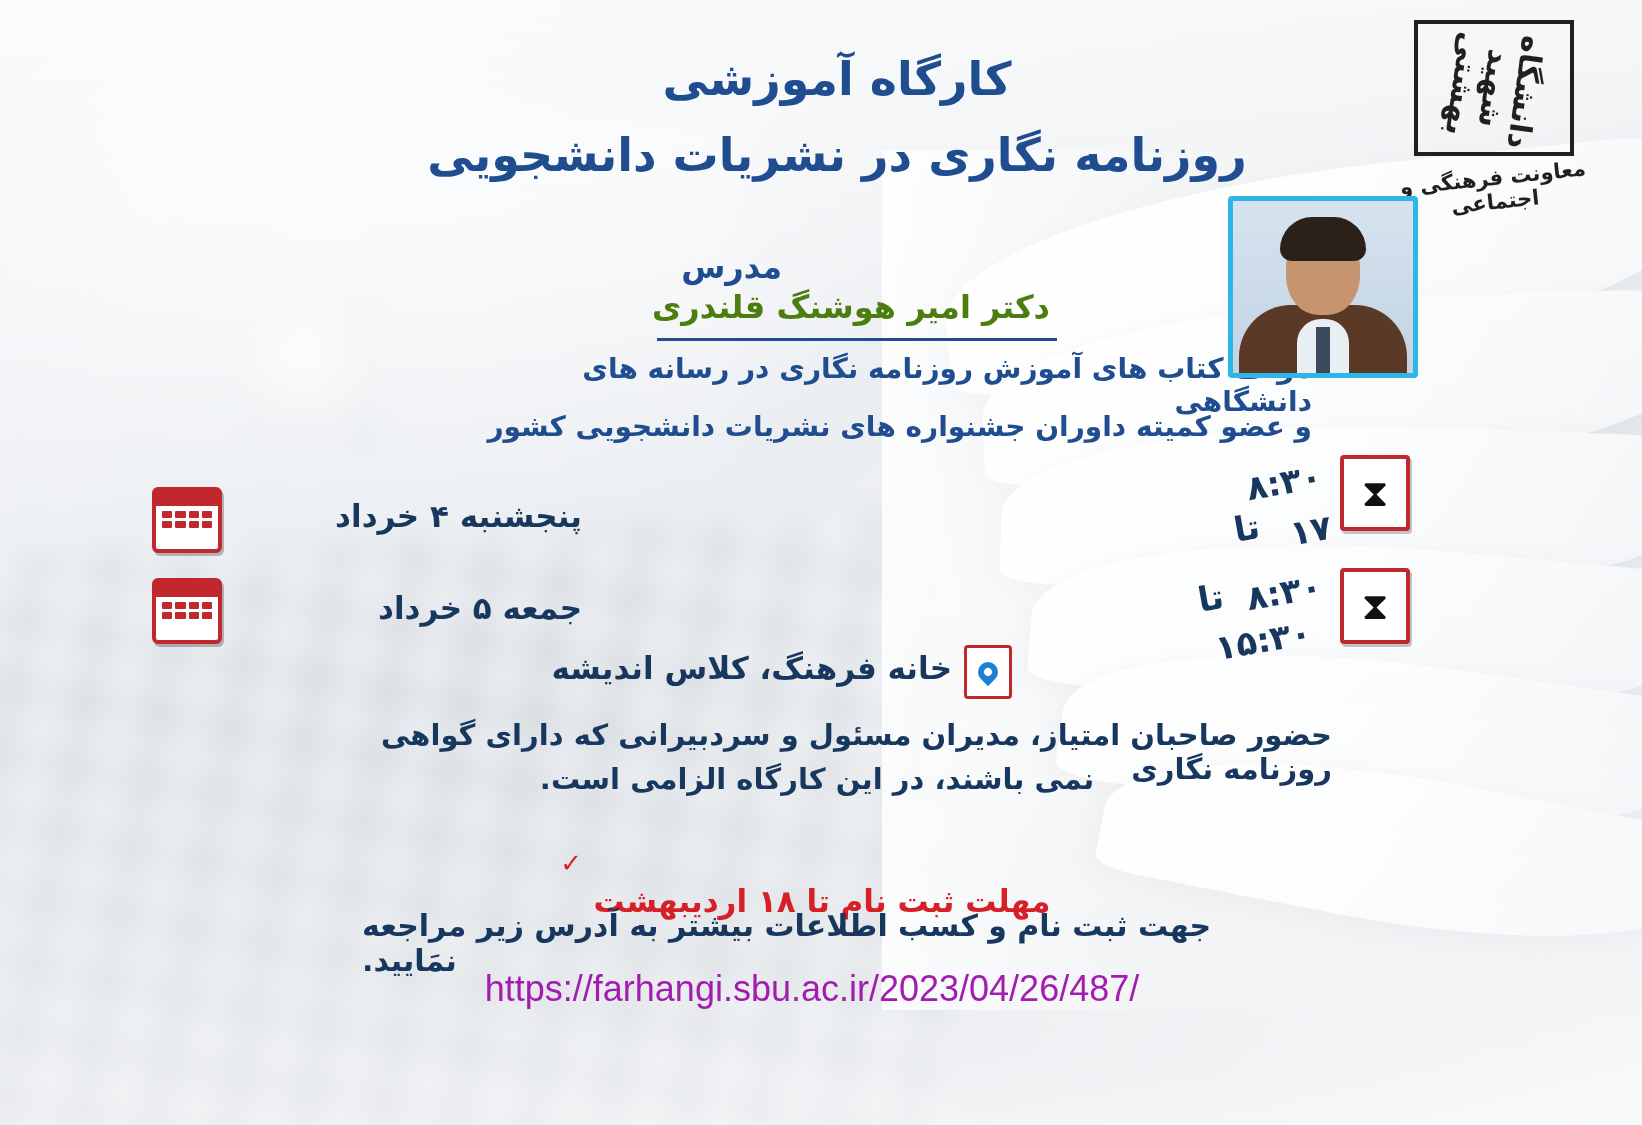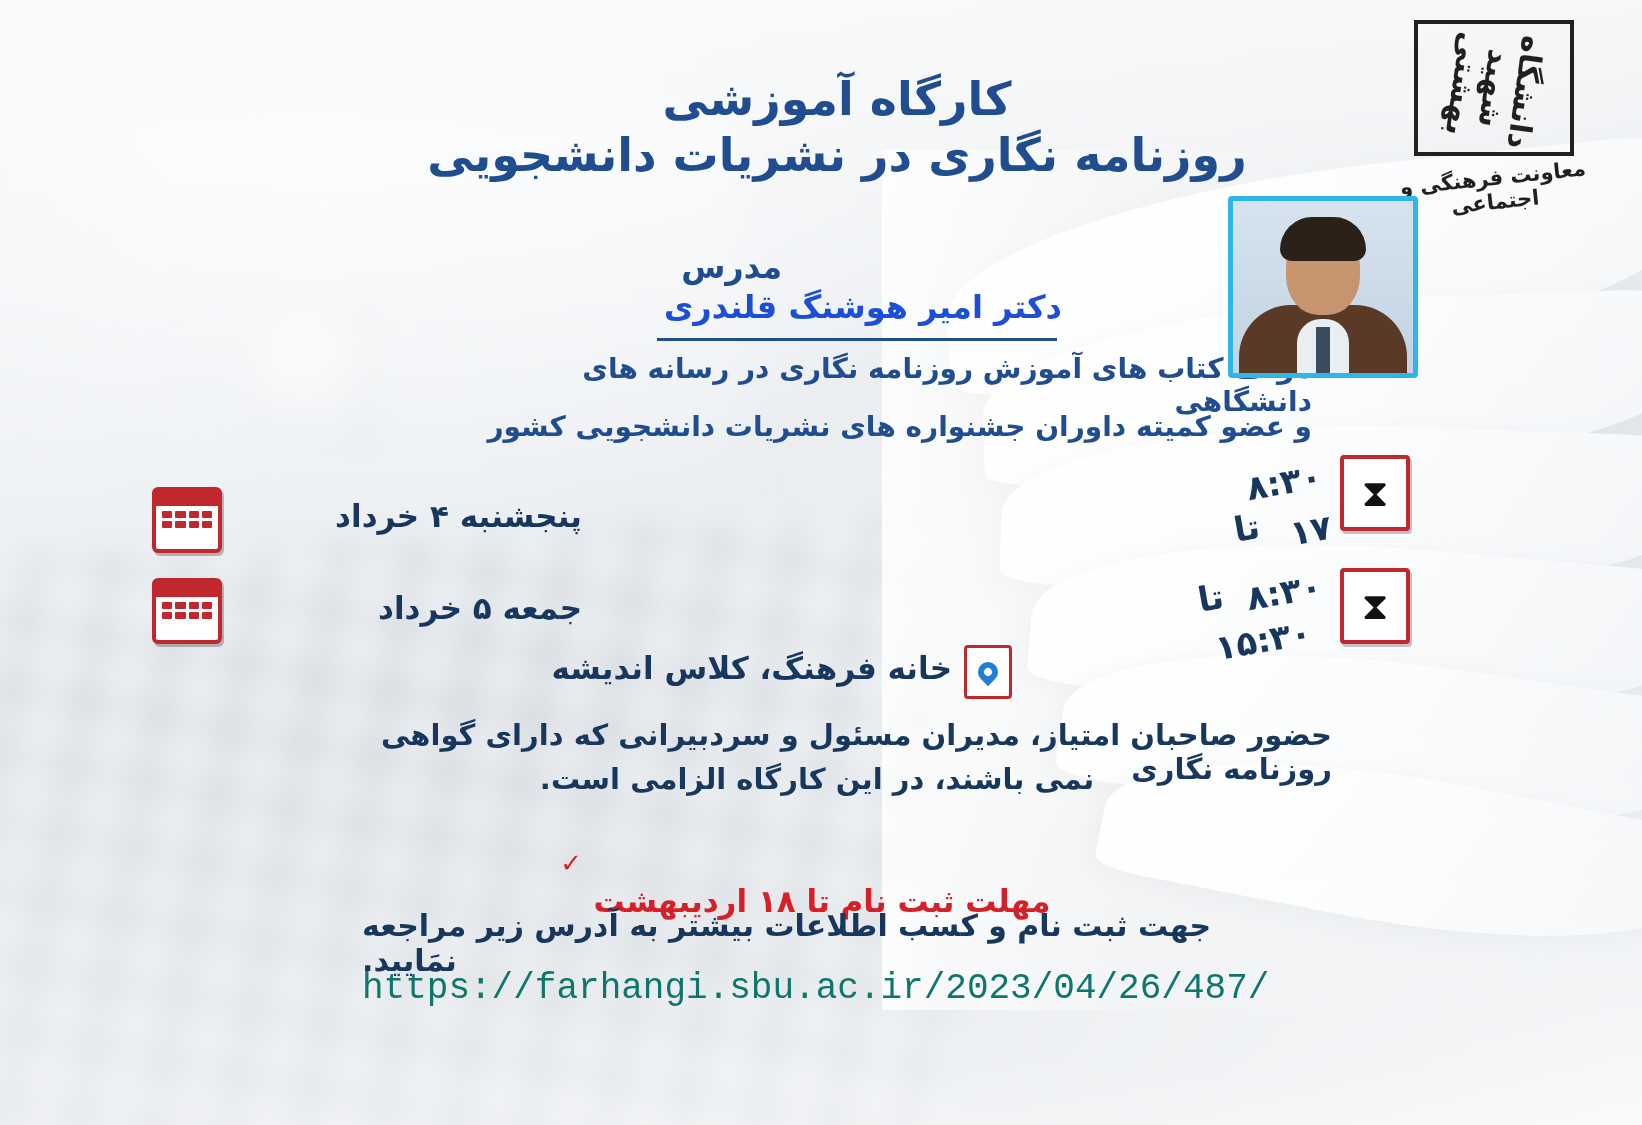--- a/index.html
+++ b/index.html
@@ -117,37 +117,36 @@
     transform: rotate(-6deg);
     letter-spacing: 0.5px;
   }
 
   
   .title-1 {
     position: absolute; top: 52px; right: 300px; width: 1010px;
     text-align: center;
     font-size: 46px; font-weight: 800; color: #1f4d8f;
     letter-spacing: 0.5px;
-    margin-top: 20px;
   }
   .title-2 {
     position: absolute; top: 128px; right: 300px; width: 1010px;
     text-align: center;
     font-size: 46px; font-weight: 800; color: #1f4d8f;
   }
 
   
   .speaker-label {
     position: absolute; top: 248px; right: 860px;
     font-size: 32px; font-weight: 800; color: #1f4d8f;
   }
   .speaker-name {
     position: absolute; top: 288px; right: 580px; width: 410px;
-    text-align: right;
-    font-size: 32px; font-weight: 800; color: #1d4ed8;
+    text-align: left;
+    font-size: 32px; font-weight: 800; color: #4d7c0f;
     padding-bottom: 8px;
   }
   .speaker-rule {
     position: absolute; top: 338px; right: 585px;
     width: 400px; height: 3px; background: #1f4d8f;
   }
   .speaker-bio-1 {
     position: absolute; top: 352px; right: 330px; width: 860px;
     text-align: right; font-size: 28px; font-weight: 800; color: #1f4d8f;
   }
@@ -273,22 +272,22 @@
 
   
   .cta {
     position: absolute; top: 908px; right: 380px; width: 900px;
     text-align: left; font-size: 30px; font-weight: 800; color: #17375e;
   }
   .url {
     position: absolute; top: 968px; right: 380px; width: 900px;
     text-align: center;
     direction: ltr;
-    font-size: 36px; color: #0f766e; font-weight: 500;
-    font-family: Liberation Mono, monospace;
+    font-size: 36px; color: #a21caf; font-weight: 500;
+    font-family: Liberation Sans, sans-serif;
   }
 </style>
 </head>
 <body>
 
 <div id="poster">
 
   <div class="bg-layer">
     <div class="bg-monitor"></div>
     <div class="bg-cup"></div>

